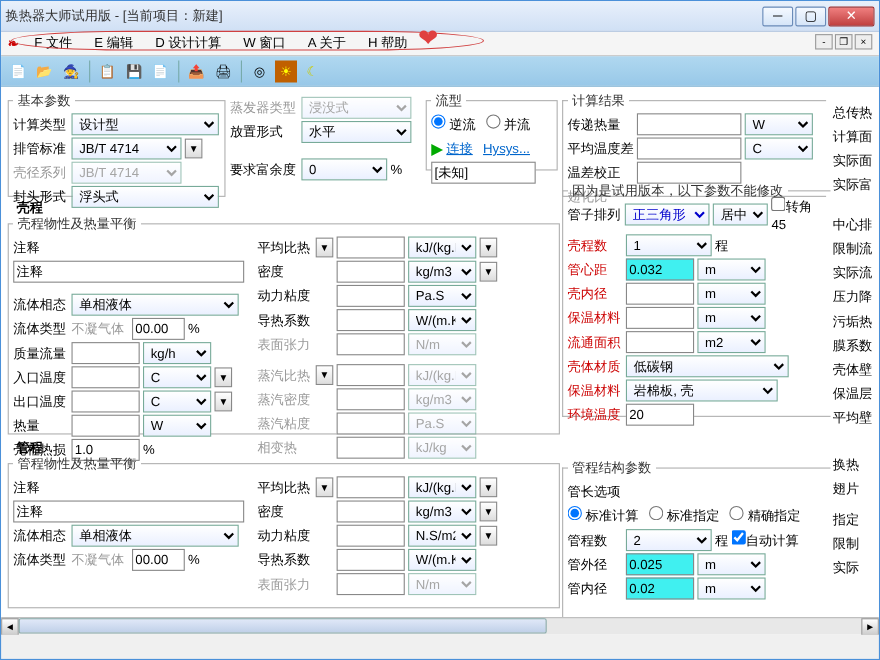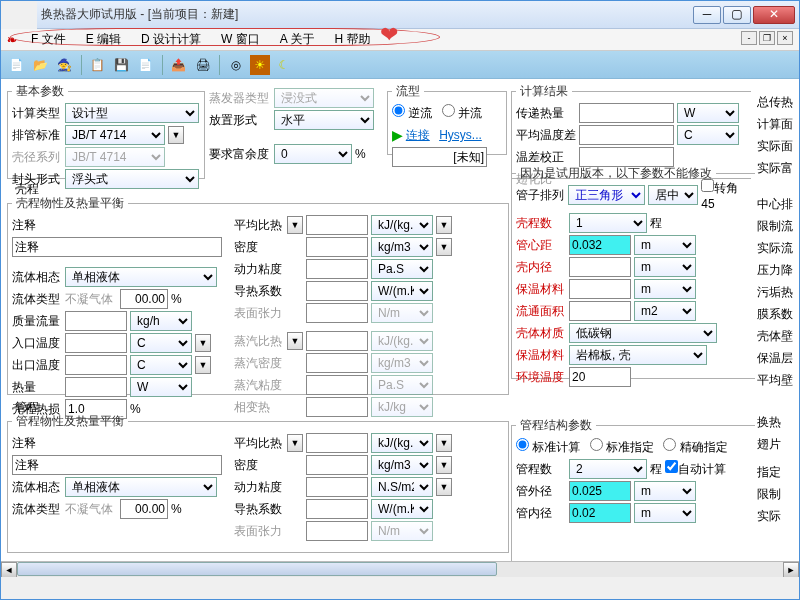--- a/index.html
+++ b/index.html
@@ -1,18 +1,18 @@
 <!DOCTYPE html>
 <html><head>
 <meta charset="utf-8">
 <style>
 * { margin: 0; padding: 0; box-sizing: border-box; font-family: "Microsoft YaHei", SimSun, sans-serif; font-size: 12px; }
 body { background: #eee; width: 800px; height: 600px; overflow: hidden; position: relative; }
 .window { width: 800px; height: 600px; background: #f0f0f0; border: 1px solid #4a90d9; }
-.titlebar { height: 28px; background: linear-gradient(#e8f0fb, #d0e0f5); display: flex; align-items: center; padding: 0 4px; border-bottom: 1px solid #b0c4de; margin-left: 36px; }
+.titlebar { height: 28px; background: linear-gradient(#e8f0fb, #d0e0f5); display: flex; align-items: center; padding: 0 4px; border-bottom: 1px solid #b0c4de; }
 .titlebar .title { flex: 1; color: #333; }
 .winbtns { display: flex; gap: 2px; }
 .winbtn { width: 28px; height: 18px; border: 1px solid #6a8bb8; background: linear-gradient(#f5f9ff, #d5e5f8); border-radius: 2px; text-align: center; line-height: 14px; cursor: pointer; }
 .winbtn.close { background: linear-gradient(#f08080, #c04040); color: #fff; width: 42px; border-color: #a03030; }
 .heart { position: absolute; left: 380px; top: 22px; color: #e04040; font-size: 22px; z-index: 10; }
 .ellipse { position: absolute; left: 10px; top: 28px; width: 430px; height: 18px; border: 1px solid #d04040; border-radius: 50%/100%; z-index: 9; pointer-events: none; }
 .menubar { height: 22px; background: #f5f5f5; display: flex; align-items: center; padding: 0 6px; gap: 8px; border-bottom: 1px solid #ccc; position: relative; }
 .menubar .mi { padding: 2px 6px; cursor: pointer; }
 .menubar .udot { color: #c00; font-weight: bold; }
 .mdi-btns { position: absolute; right: 6px; top: 2px; display: flex; gap: 2px; }
@@ -36,24 +36,24 @@
 .sel-sm { width: 78px; }
 .sel-md { width: 100px; }
 .sel-xs { width: 50px; }
 .sel-w { width: 134px; }
 .inp-sm { width: 62px; }
 .inp-md { width: 95px; }
 .inp-tiny { width: 48px; }
 .cyan { background: #40f0f0 !important; }
 .unitsel { width: 62px; }
 .dropbtn { width: 16px; height: 18px; border: 1px solid #888; background: linear-gradient(#fff,#ddd); text-align: center; font-size: 9px; cursor: pointer; line-height: 16px; }
-.section-title { font-weight: normal; padding: 2px 6px; }
+.section-title { font-weight: bold; padding: 2px 6px; }
 .green-arrow { color: #0a0; font-size: 14px; }
 .link { color: #06c; text-decoration: underline; cursor: pointer; }
-.readonly { background: #f8f4f0; border: 1px solid #ccc; text-align: right; }
+.readonly { background: #f8f4f0; border: 1px solid #ccc; }
 .hscroll { position: absolute; bottom: 0; left: 0; right: 0; height: 16px; background: #e8e8e8; border-top: 1px solid #bbb; display: flex; }
 .hscroll .arr { width: 16px; height: 16px; background: linear-gradient(#fff,#ccc); border: 1px solid #999; text-align: center; font-size: 9px; line-height: 14px; cursor: pointer; }
 .hscroll .track { flex: 1; position: relative; }
 .hscroll .thumb { position: absolute; left: 0; width: 480px; height: 14px; background: linear-gradient(#e0e8f8,#c0d0e8); border: 1px solid #8aa; border-radius: 2px; }
 </style>
 </head>
 <body>
 
 <div class="window">
   <div class="titlebar">
@@ -427,20 +427,23 @@
               <span style="width:16px"></span>
               <input type="text" class="inp-sm readonly" readonly="" style="">
               <select class="unitsel" disabled=""><option>N/m</option></select>
             </div>
         </div>
       </div>
     </fieldset>
 
     <fieldset style="position:absolute;left:508px;top:336px;width:244px;height:150px;border-right:none">
       <legend>管程结构参数</legend>
+      <div class="row">
+          <span class="lbl">管长选项</span>
+        </div>
       <div class="row"><label><input type="radio" checked="" style=""> <span>标准计算</span></label>&nbsp;<label><input type="radio" style=""> <span>标准指定</span></label>&nbsp;<label><input type="radio" style=""> <span>精确指定</span></label></div>
       <div class="row">
           <span class="lbl">管程数</span>
           <select class="sel-sm"><option>2</option></select>
           <span>程</span> 
           <label><input type="checkbox" checked="" style=""><span>自动计算</span></label>
         </div>
       <div class="row">
           <span class="lbl">管外径</span>
           <input type="text" class="inp-sm cyan" value="0.025" style="">

